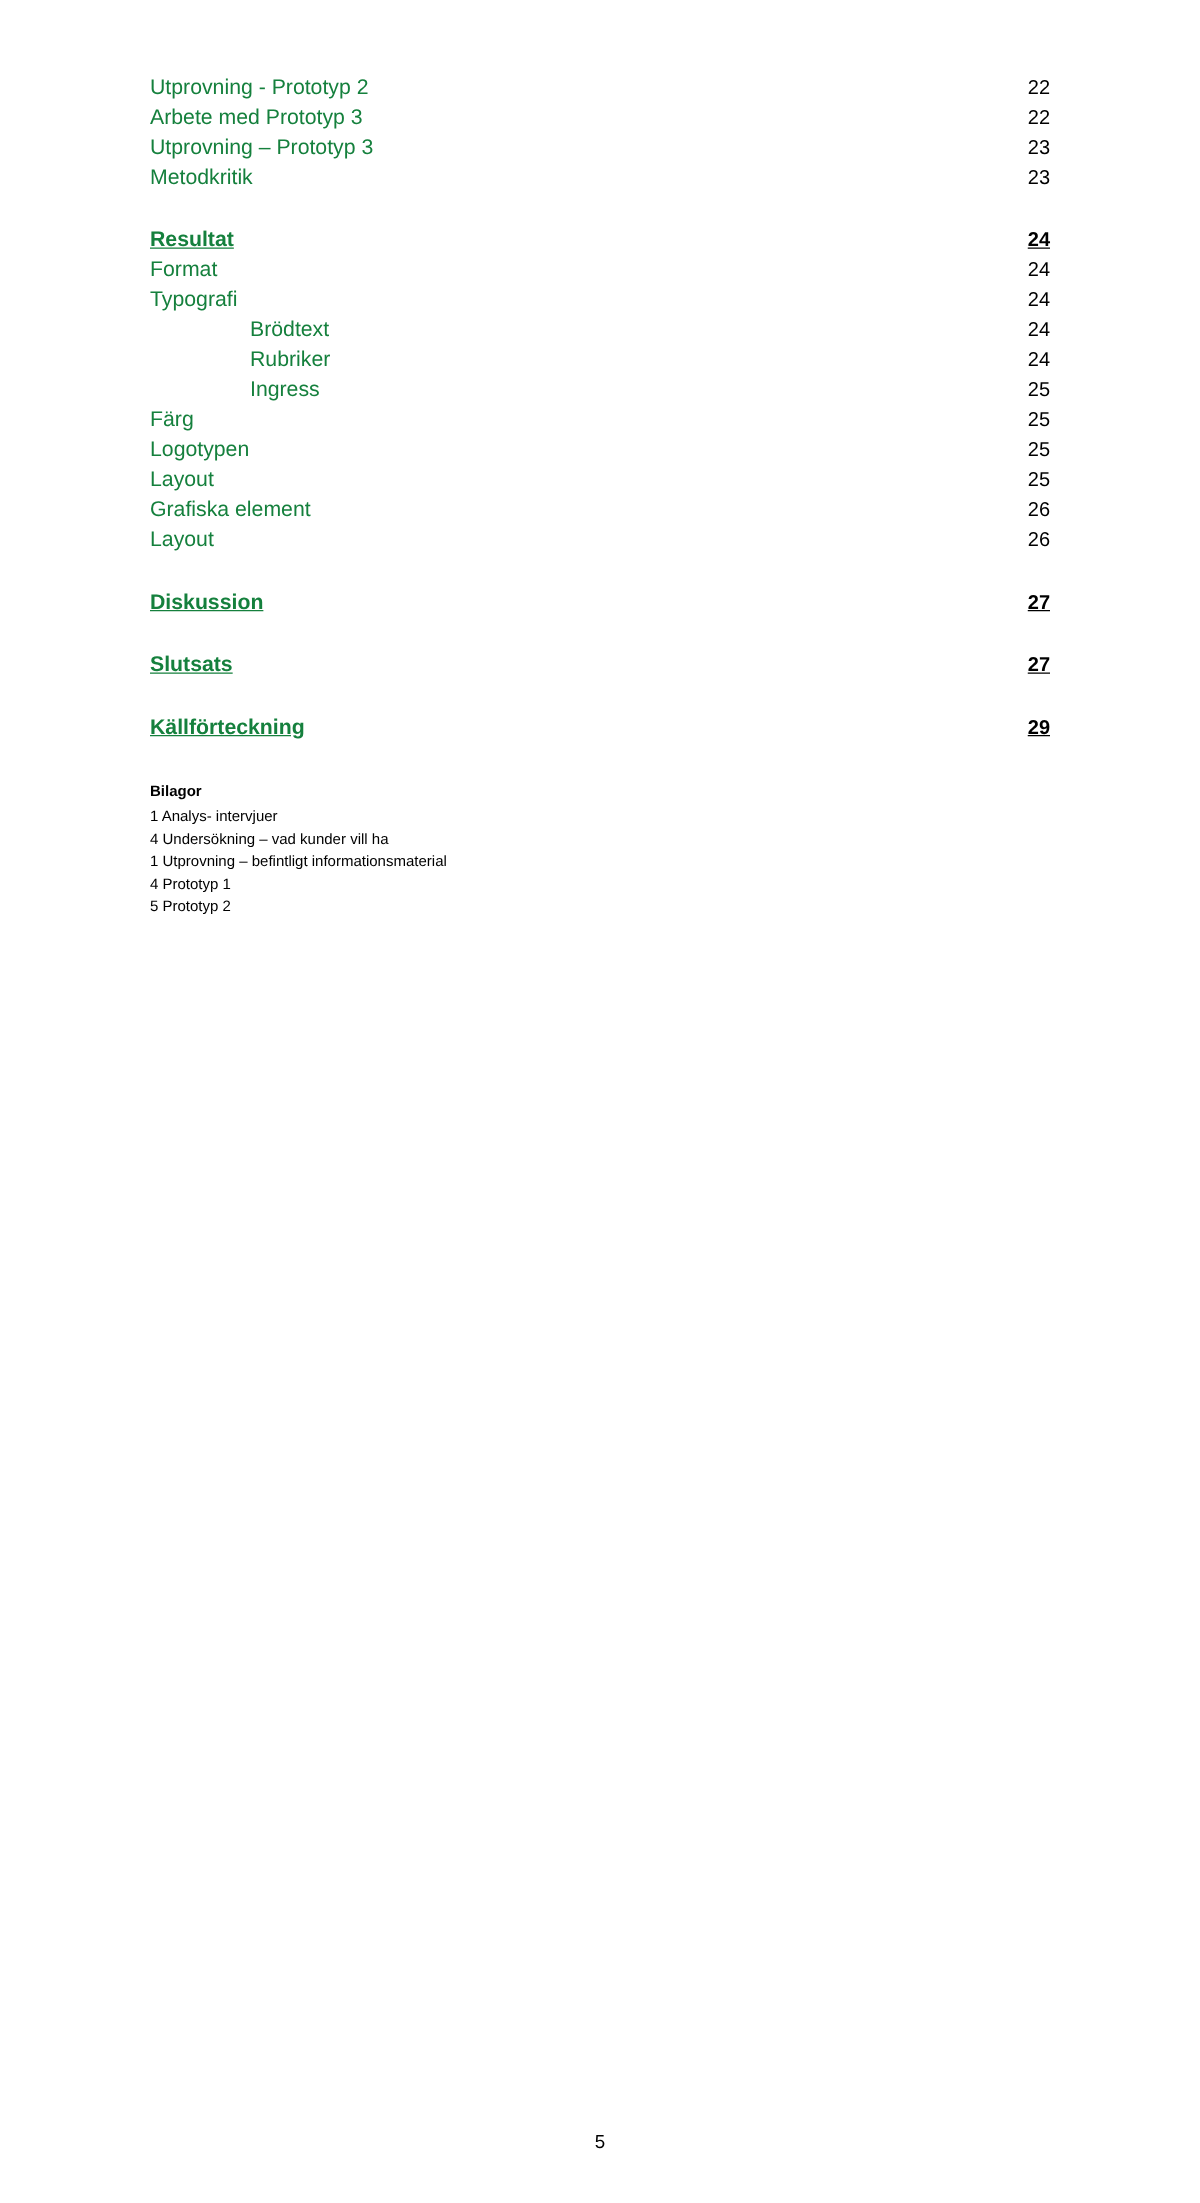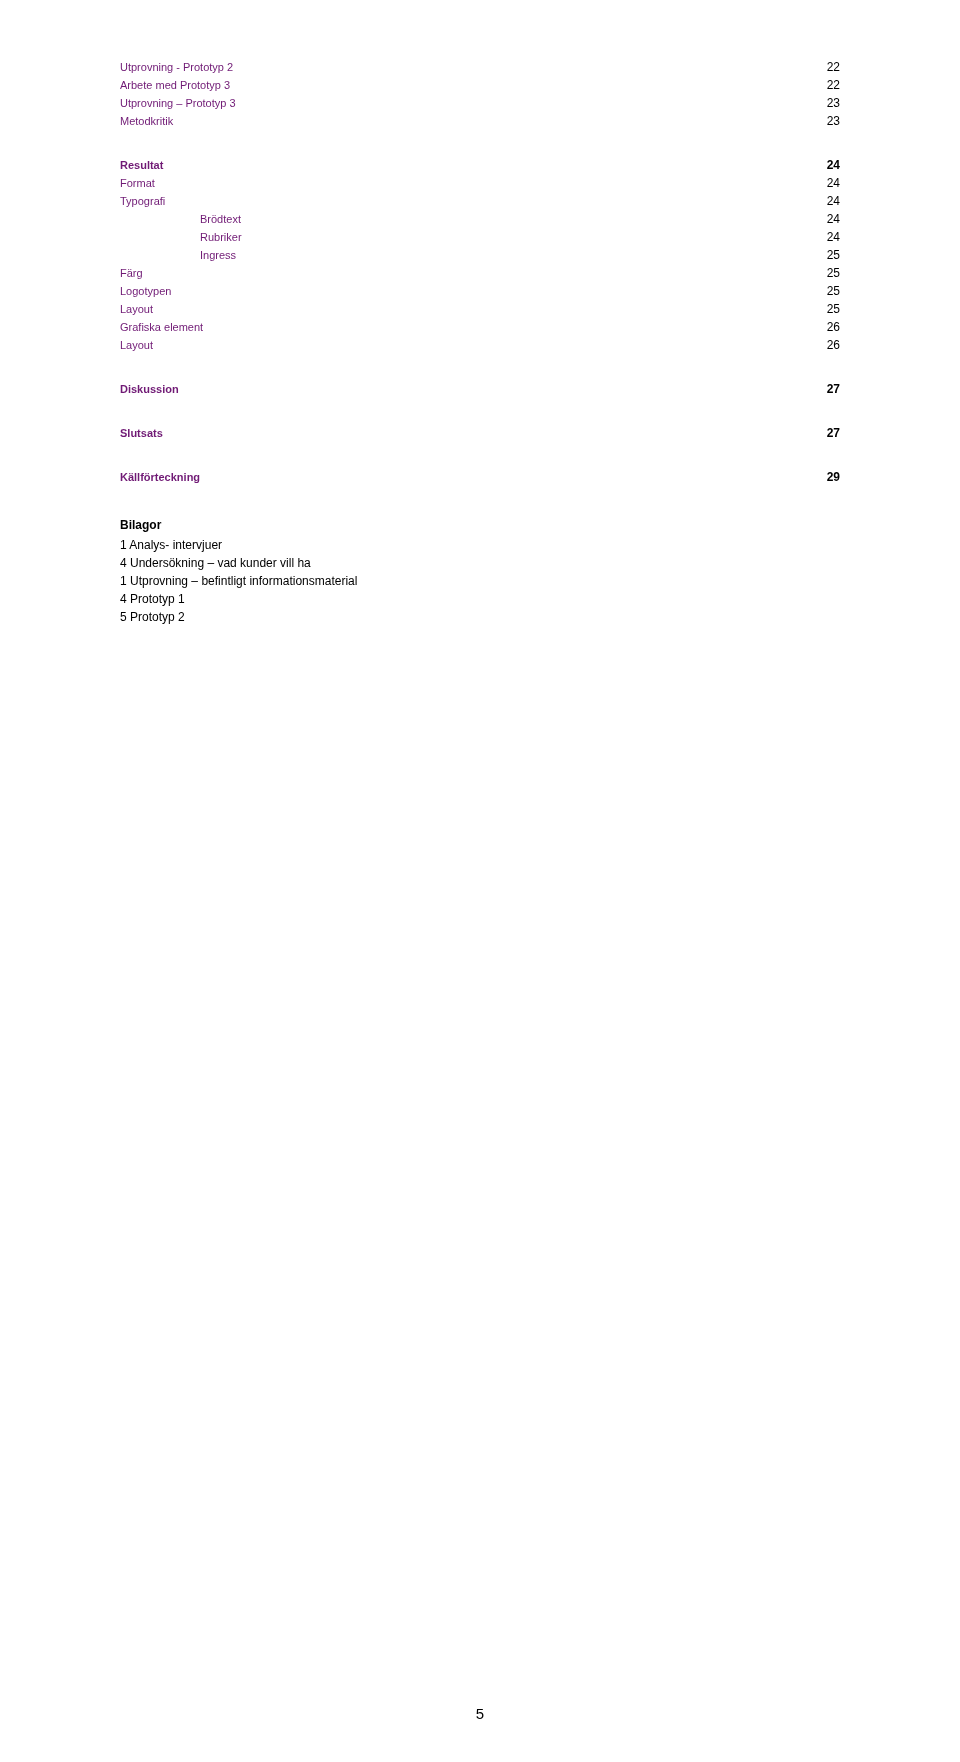--- a/index.html
+++ b/index.html
@@ -26,34 +26,35 @@
     }
 
     .toc-entry {
       display: flex;
       justify-content: space-between;
       align-items: baseline;
       margin-bottom: 4px;
     }
 
     .toc-entry .label {
-      font-size: 11px;
-      color: #701a75;
+      font-size: 17px;
+      color: #15803d;
     }
 
     .toc-entry .page-num {
-      font-size: 12px;
+      font-size: 16px;
       color: #000;
       min-width: 30px;
       text-align: right;
     }
 
     .toc-entry.bold .label,
     .toc-entry.bold .page-num {
       font-weight: bold;
+      text-decoration: underline;
     }
 
     .toc-entry.indent1 .label {
       padding-left: 80px;
     }
 
     .toc-section {
       margin-bottom: 0px;
     }
 

